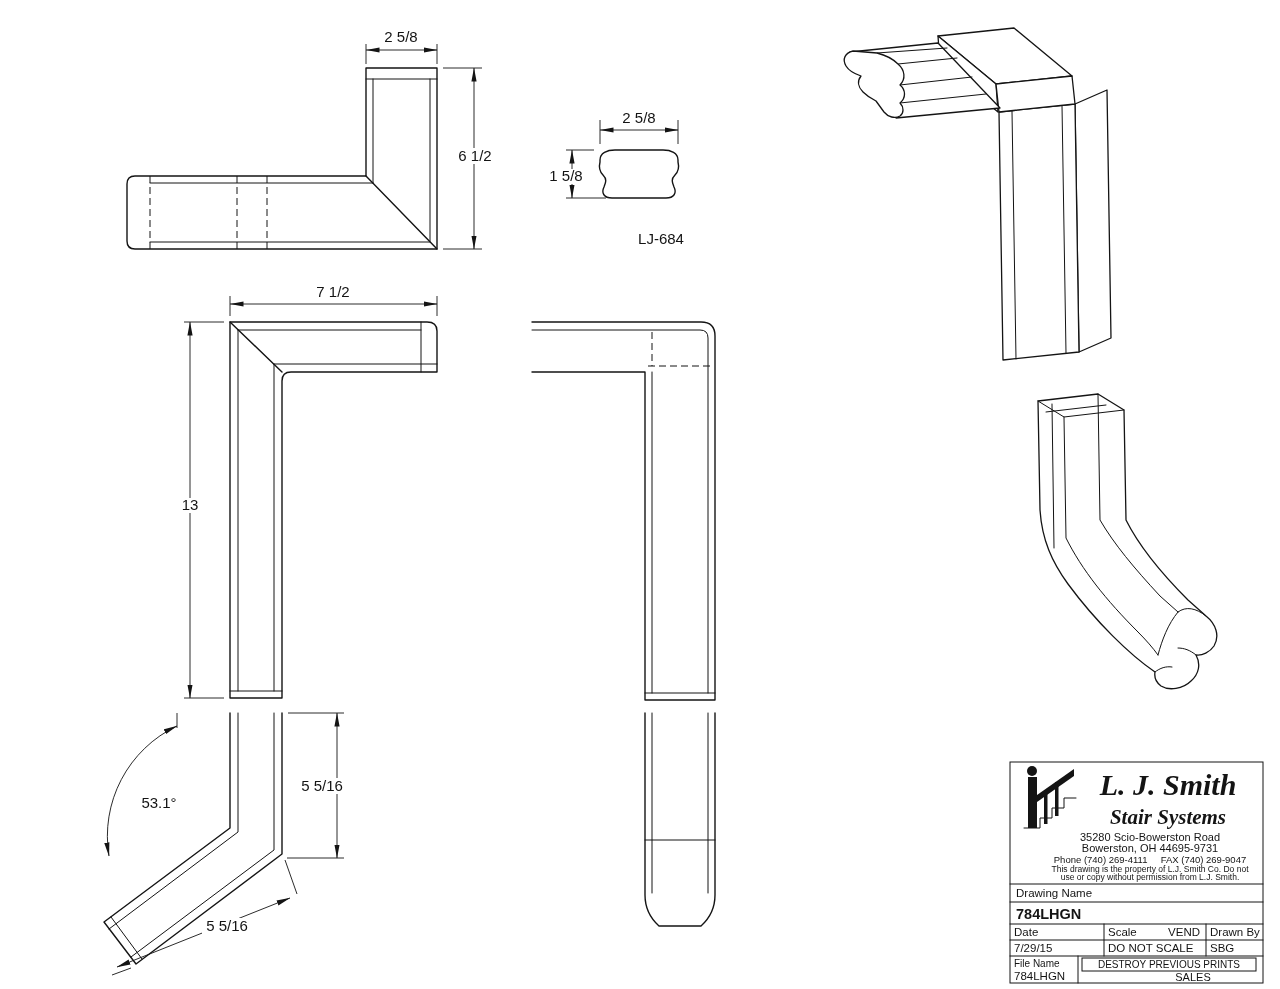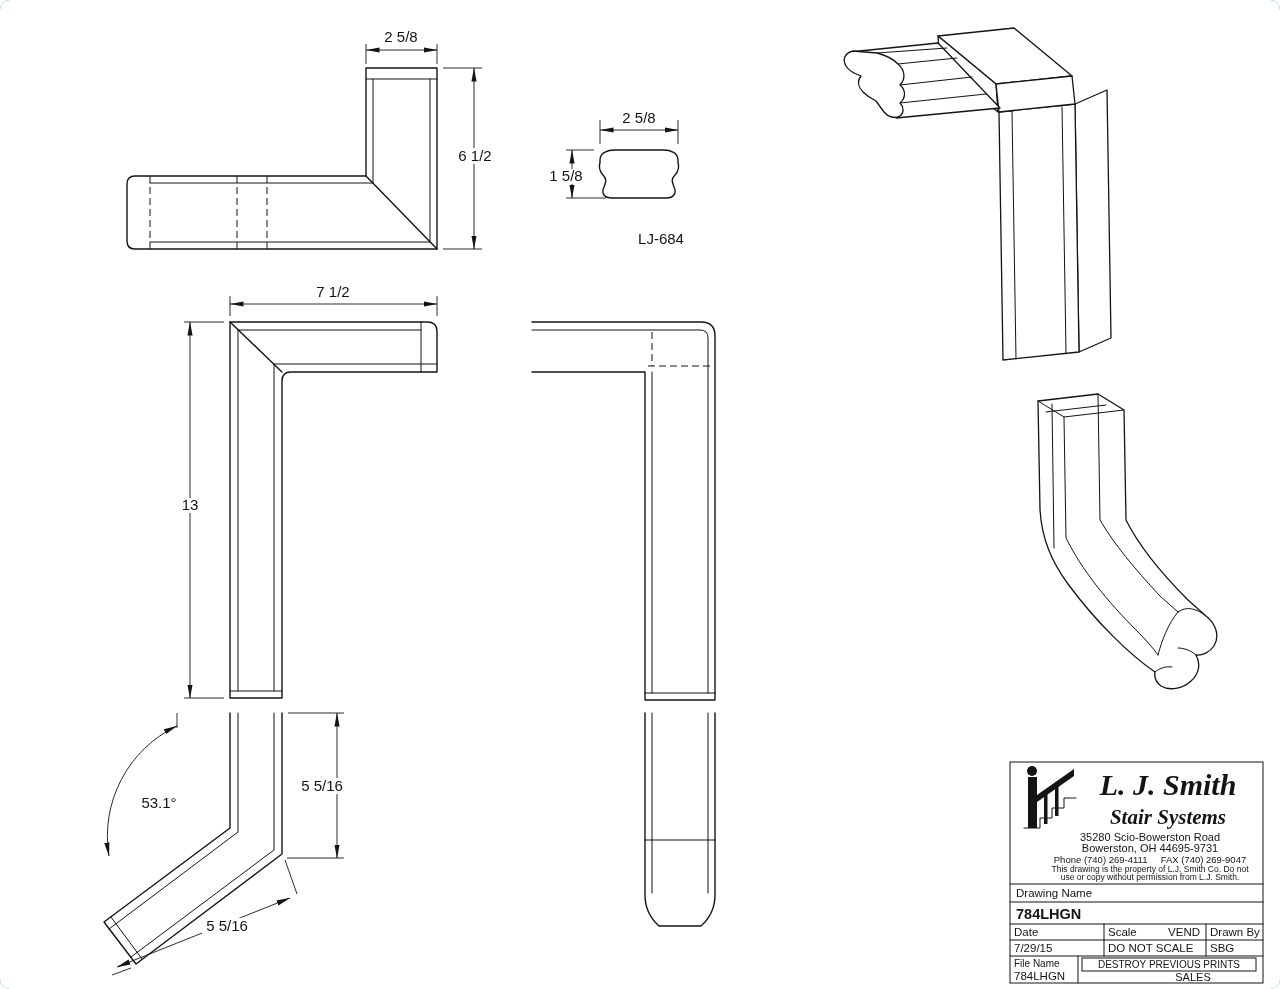--- a/index.html
+++ b/index.html
@@ -1,17 +1,17 @@
 <!DOCTYPE html>
 <html><head>
 <meta charset="utf-8">
 <style>
   html,body{margin:0;padding:0;background:#ffffff;}
   #stage{position:relative;width:1280px;height:989px;background:#15803d;overflow:hidden;
-         font-family:"Liberation Sans",sans-serif;border-radius:10px;}
+         font-family:"Liberation Sans",sans-serif;}
   
   .ol{stroke:#141414;fill:none;stroke-width:1.4;stroke-linejoin:round;stroke-linecap:round;}
   .tl{stroke:#141414;fill:none;stroke-width:1;stroke-linecap:round;}
   .hl{stroke:#141414;fill:none;stroke-width:1;stroke-dasharray:7 4;}
   .dim{stroke:#141414;fill:none;stroke-width:0.9;}
   .dimline{marker-start:url(#arrow);marker-end:url(#arrow);}
   .face{fill:#ffffff;stroke:#141414;stroke-width:1.3;stroke-linejoin:round;}
   .mask{fill:#ffffff;}
   .dimtext{font:15px "Liberation Sans",sans-serif;fill:#141414;text-anchor:middle;}
   

